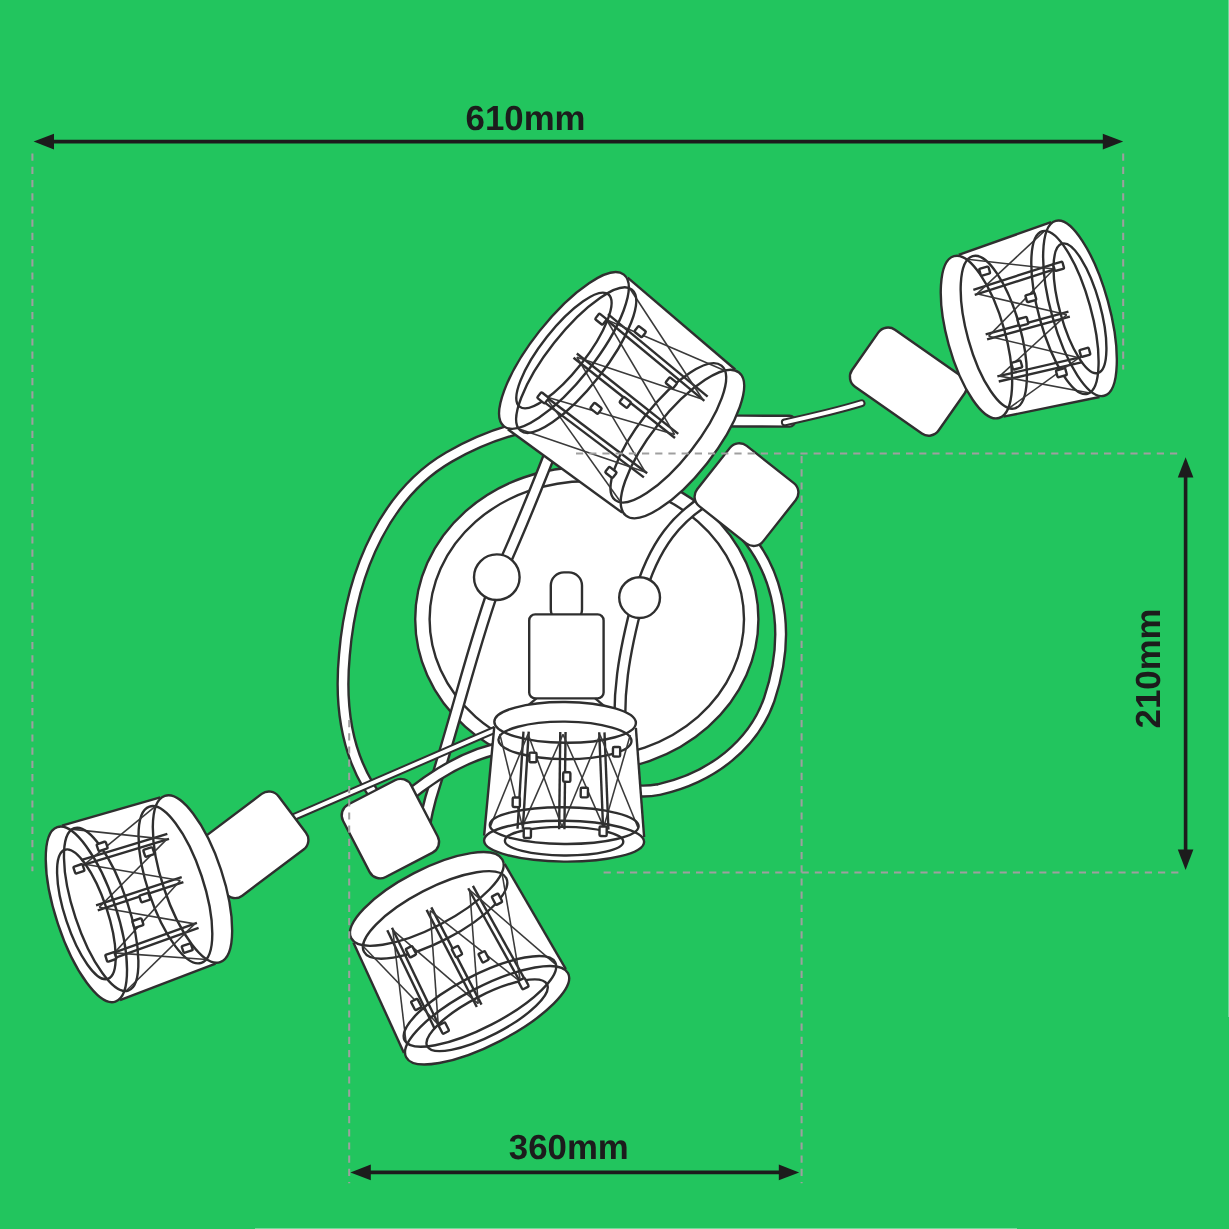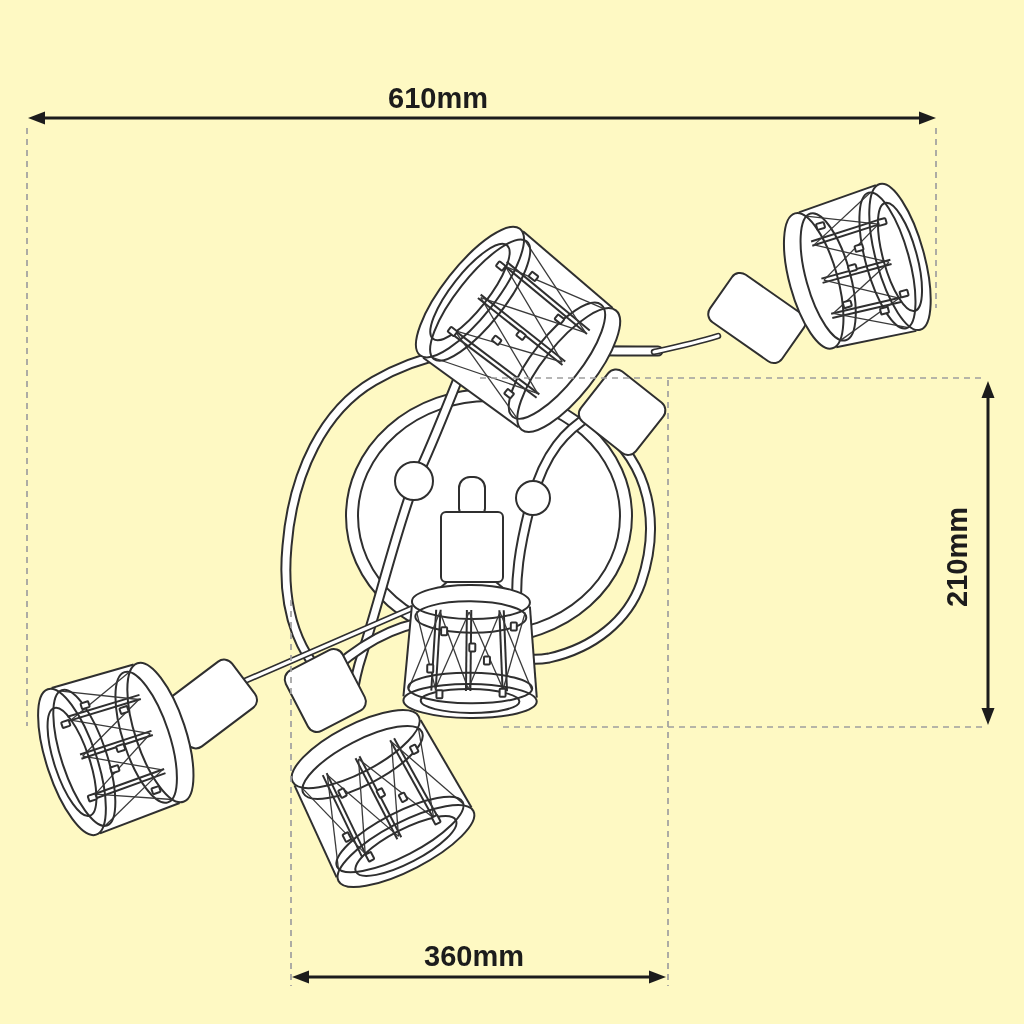--- a/index.html
+++ b/index.html
@@ -1,16 +1,16 @@
 <!DOCTYPE html>
 <html><head>
 <meta charset="utf-8">
 <style>
   html,body{margin:0;padding:0;background:#ffffff;}
-  .page{width:1024px;height:1024px;position:relative;background:#fef9c3;overflow:hidden;}
+  .page{width:1024px;height:1024px;position:relative;background:#22c55e;overflow:hidden;}
   svg{display:block;}
   .dim-line{stroke:#1c1c1c;stroke-width:3;fill:none;}
   .dim-arrow{fill:#1c1c1c;stroke:none;}
   .ext{stroke:#9f9f9f;stroke-width:1.7;stroke-dasharray:6 5;fill:none;}
   .dim-text{font-family:"Liberation Sans","DejaVu Sans",sans-serif;font-size:29px;font-weight:700;fill:#1c1c1c;}
   .ln{fill:none;stroke:#2f2f2f;stroke-width:2;}
   .ln-thin{fill:none;stroke:#3a3a3a;stroke-width:1.3;}
   .body{fill:#ffffff;stroke:#2f2f2f;stroke-width:2;}
   .sil{fill:#ffffff;stroke:none;}
 </style>

